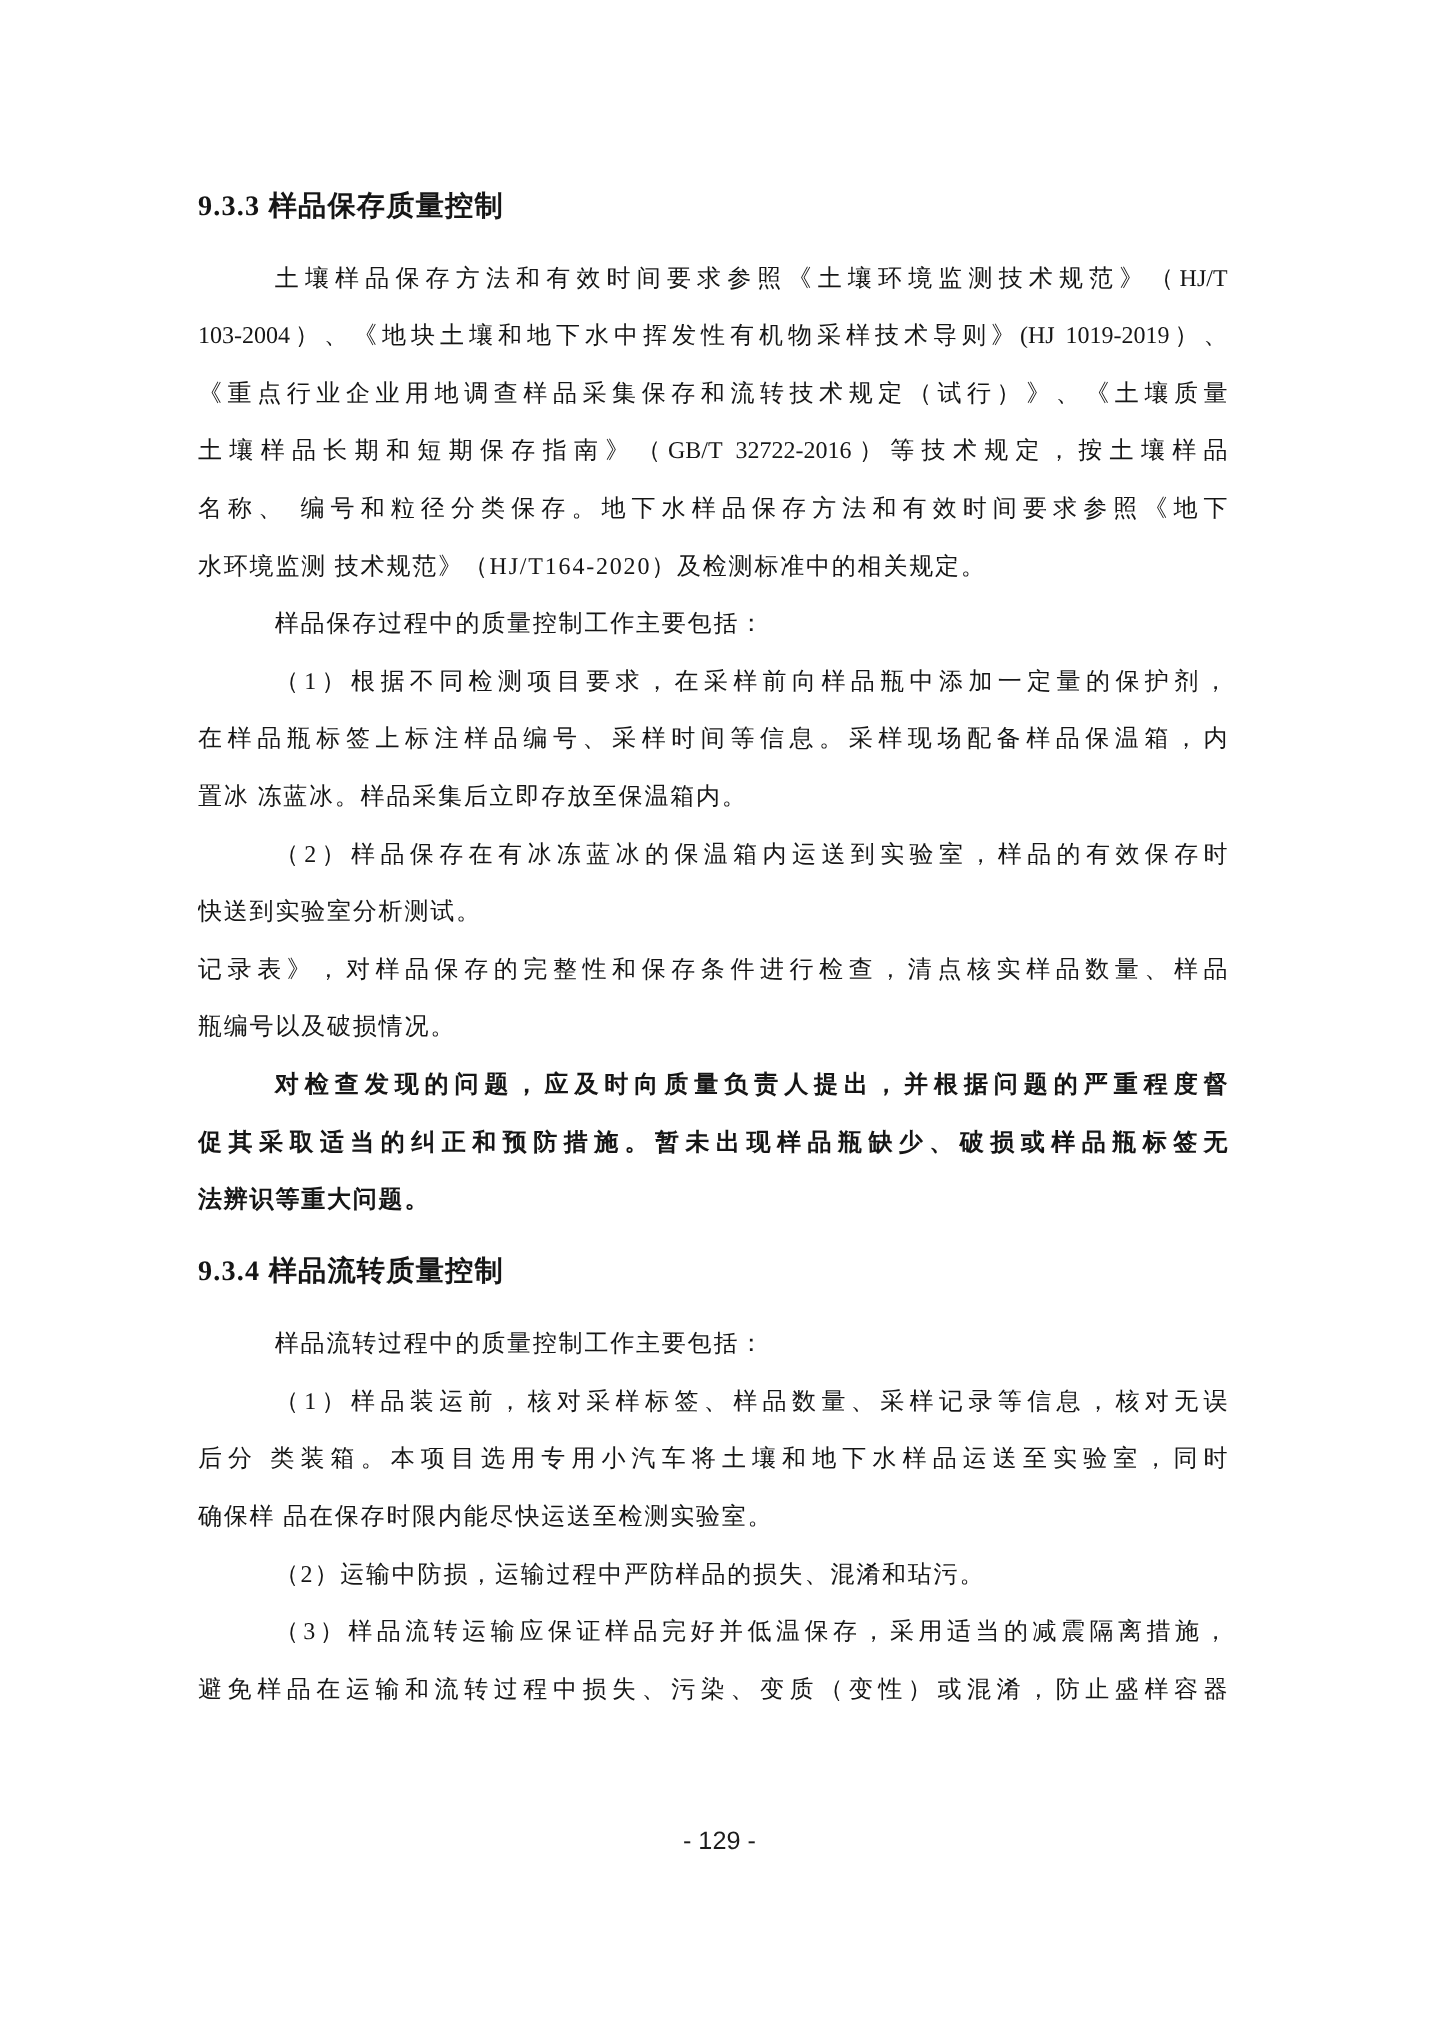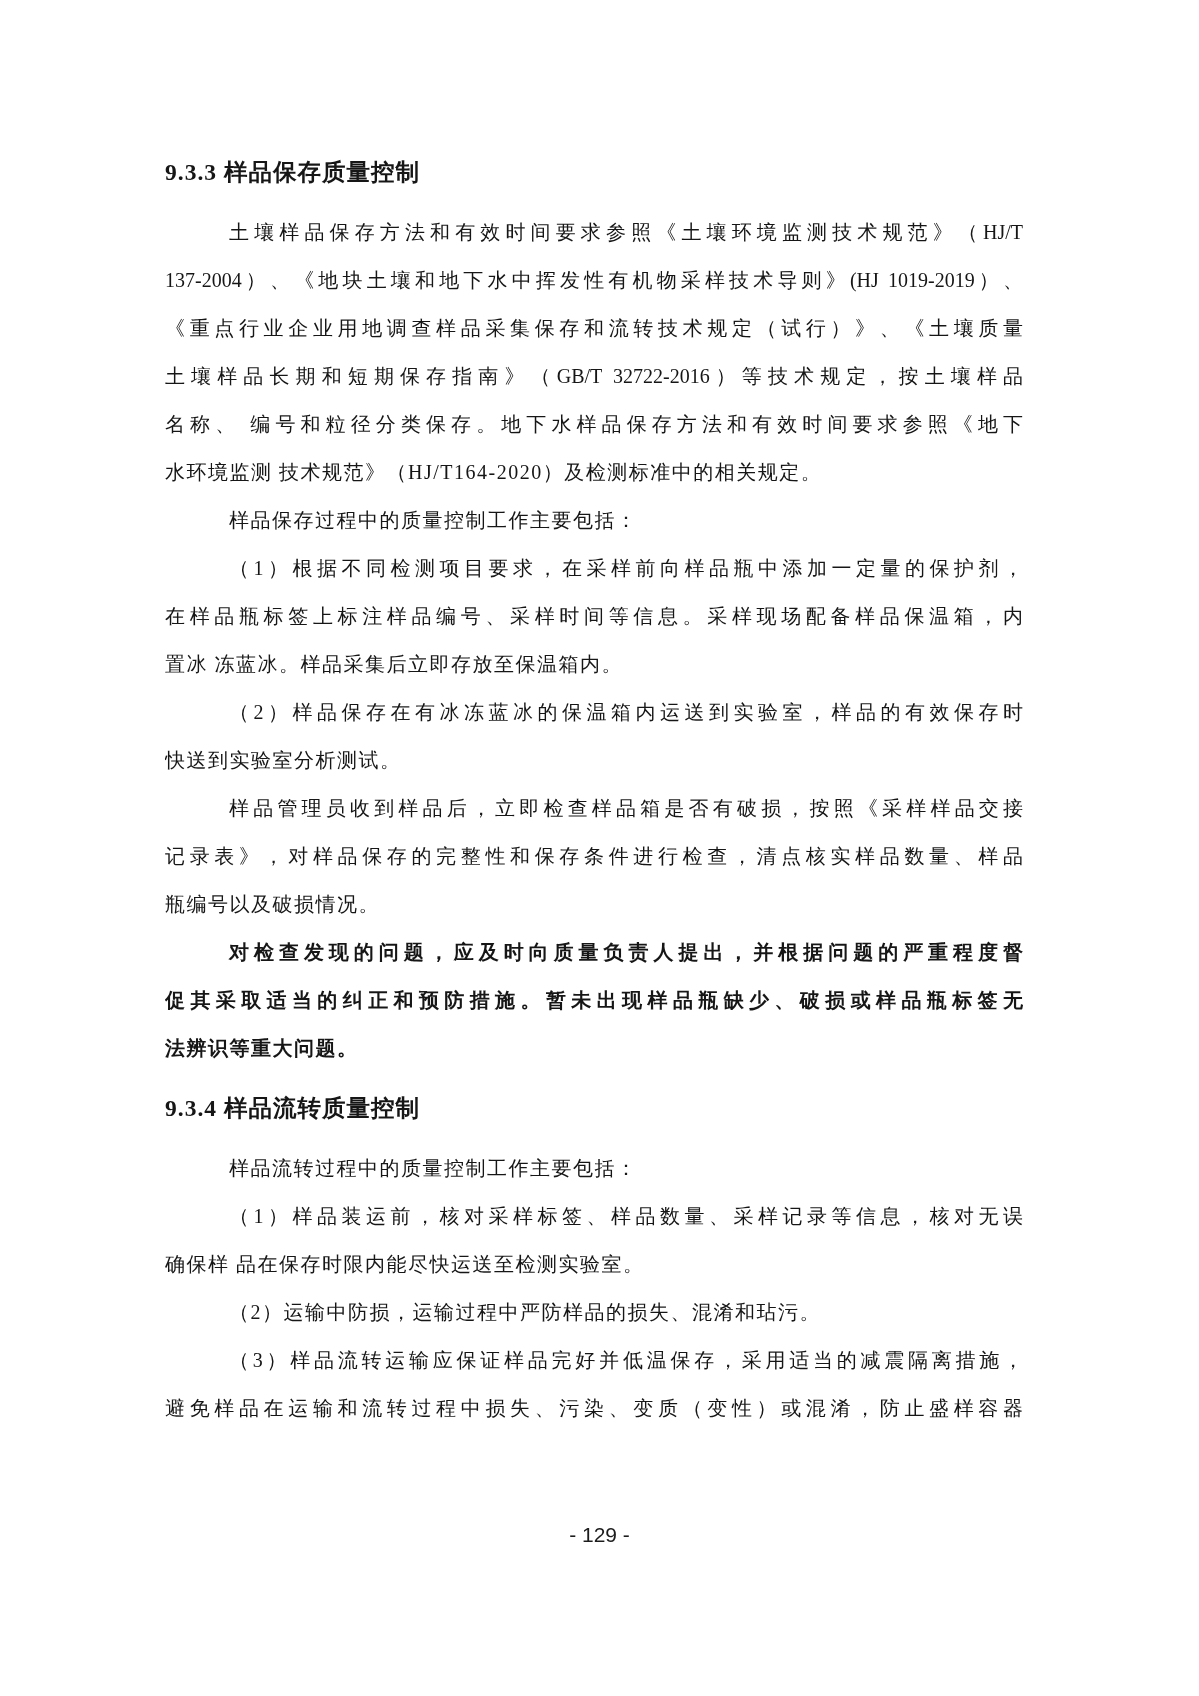--- a/index.html
+++ b/index.html
@@ -66,54 +66,54 @@
   }
 </style>
 </head>
 <body>
 
 <div class="page">
   <div class="doc-body">
       <div class="heading">9.3.3 样品保存质量控制</div>
       <div class="paragraph">
         <div class="line fill indent">土壤样品保存方法和有效时间要求参照《土壤环境监测技术规范》（HJ/T</div>
-        <div class="line fill">137-2004）、《地块土壤和地下水中挥发性有机物采样技术导则》(HJ 1019-2019）、</div>
+        <div class="line fill">103-2004）、《地块土壤和地下水中挥发性有机物采样技术导则》(HJ 1019-2019）、</div>
         <div class="line fill">《重点行业企业用地调查样品采集保存和流转技术规定（试行）》、《土壤质量</div>
         <div class="line fill">土壤样品长期和短期保存指南》（GB/T 32722-2016）等技术规定，按土壤样品</div>
         <div class="line fill">名称、 编号和粒径分类保存。地下水样品保存方法和有效时间要求参照《地下</div>
         <div class="line">水环境监测 技术规范》（HJ/T164-2020）及检测标准中的相关规定。</div>
       </div>
       <div class="paragraph">
         <div class="line indent">样品保存过程中的质量控制工作主要包括：</div>
       </div>
       <div class="paragraph">
         <div class="line fill indent">（1）根据不同检测项目要求，在采样前向样品瓶中添加一定量的保护剂，</div>
         <div class="line fill">在样品瓶标签上标注样品编号、采样时间等信息。采样现场配备样品保温箱，内</div>
         <div class="line">置冰 冻蓝冰。样品采集后立即存放至保温箱内。</div>
       </div>
       <div class="paragraph">
         <div class="line fill indent">（2）样品保存在有冰冻蓝冰的保温箱内运送到实验室，样品的有效保存时</div>
         <div class="line">快送到实验室分析测试。</div>
       </div>
       <div class="paragraph">
-        <div class="line fill indent">样品管理员收到样品后，立即检查样品箱是否有破损，按照《采样样品交接</div>
         <div class="line fill">记录表》，对样品保存的完整性和保存条件进行检查，清点核实样品数量、样品</div>
         <div class="line">瓶编号以及破损情况。</div>
       </div>
       <div class="paragraph bold">
         <div class="line fill indent">对检查发现的问题，应及时向质量负责人提出，并根据问题的严重程度督</div>
         <div class="line fill">促其采取适当的纠正和预防措施。暂未出现样品瓶缺少、破损或样品瓶标签无</div>
         <div class="line">法辨识等重大问题。</div>
       </div>
       <div class="heading">9.3.4 样品流转质量控制</div>
       <div class="paragraph">
         <div class="line indent">样品流转过程中的质量控制工作主要包括：</div>
       </div>
       <div class="paragraph">
         <div class="line fill indent">（1）样品装运前，核对采样标签、样品数量、采样记录等信息，核对无误</div>
+        <div class="line fill">后分 类装箱。本项目选用专用小汽车将土壤和地下水样品运送至实验室，同时</div>
         <div class="line">确保样 品在保存时限内能尽快运送至检测实验室。</div>
       </div>
       <div class="paragraph">
         <div class="line indent">（2）运输中防损，运输过程中严防样品的损失、混淆和玷污。</div>
       </div>
       <div class="paragraph">
         <div class="line fill indent">（3）样品流转运输应保证样品完好并低温保存，采用适当的减震隔离措施，</div>
         <div class="line fill">避免样品在运输和流转过程中损失、污染、变质（变性）或混淆，防止盛样容器</div>
       </div>
     </div>

